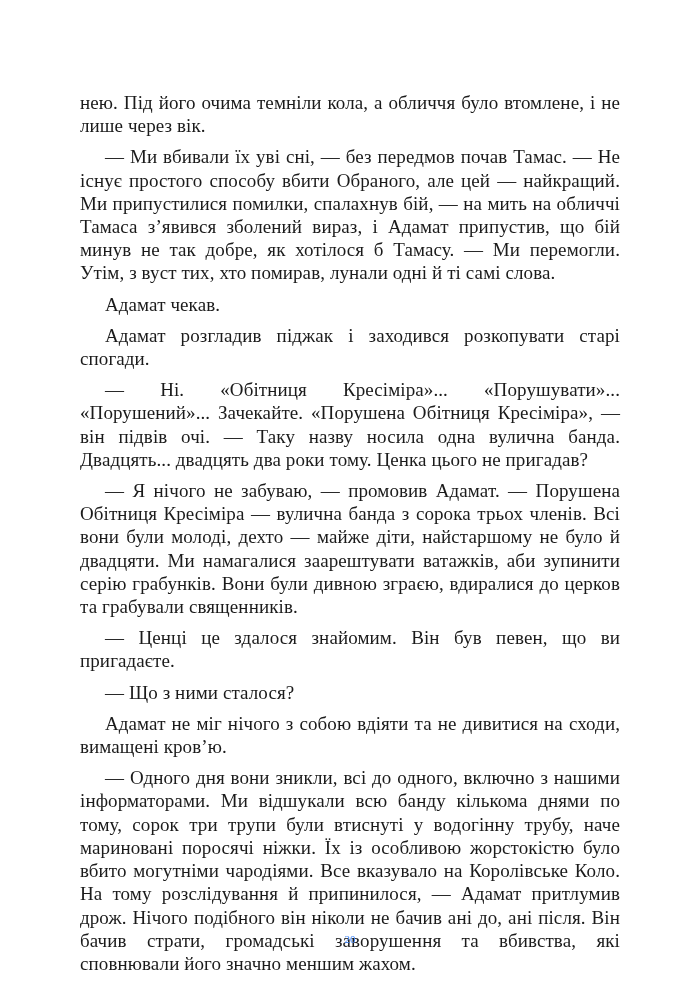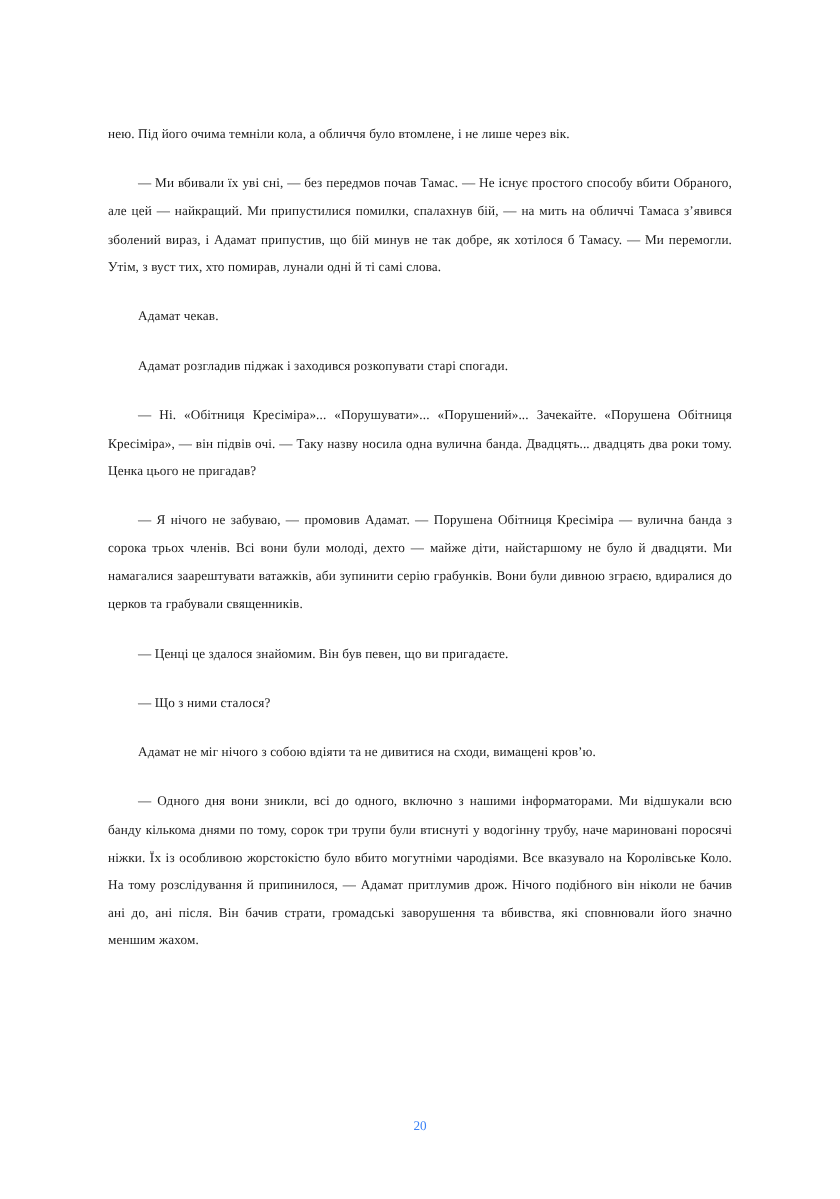--- a/index.html
+++ b/index.html
@@ -20,23 +20,23 @@
     inset: 0;
     background: #ffffff;
   }
   .text-block {
     position: absolute;
     left: 72px;
     top: 83px;
     width: 556px;
   }
   p.para {
-    margin: 18px;
+    margin: 8px;
     padding: 0;
-    font-size: 11px;
+    font-size: 19px;
     line-height: 23.2px;
     text-align: justify;
     letter-spacing: 0.1px;
   }
   p.para.indent {
     text-indent: 25px;
   }
   .page-number {
     position: absolute;
     top: 933px;

